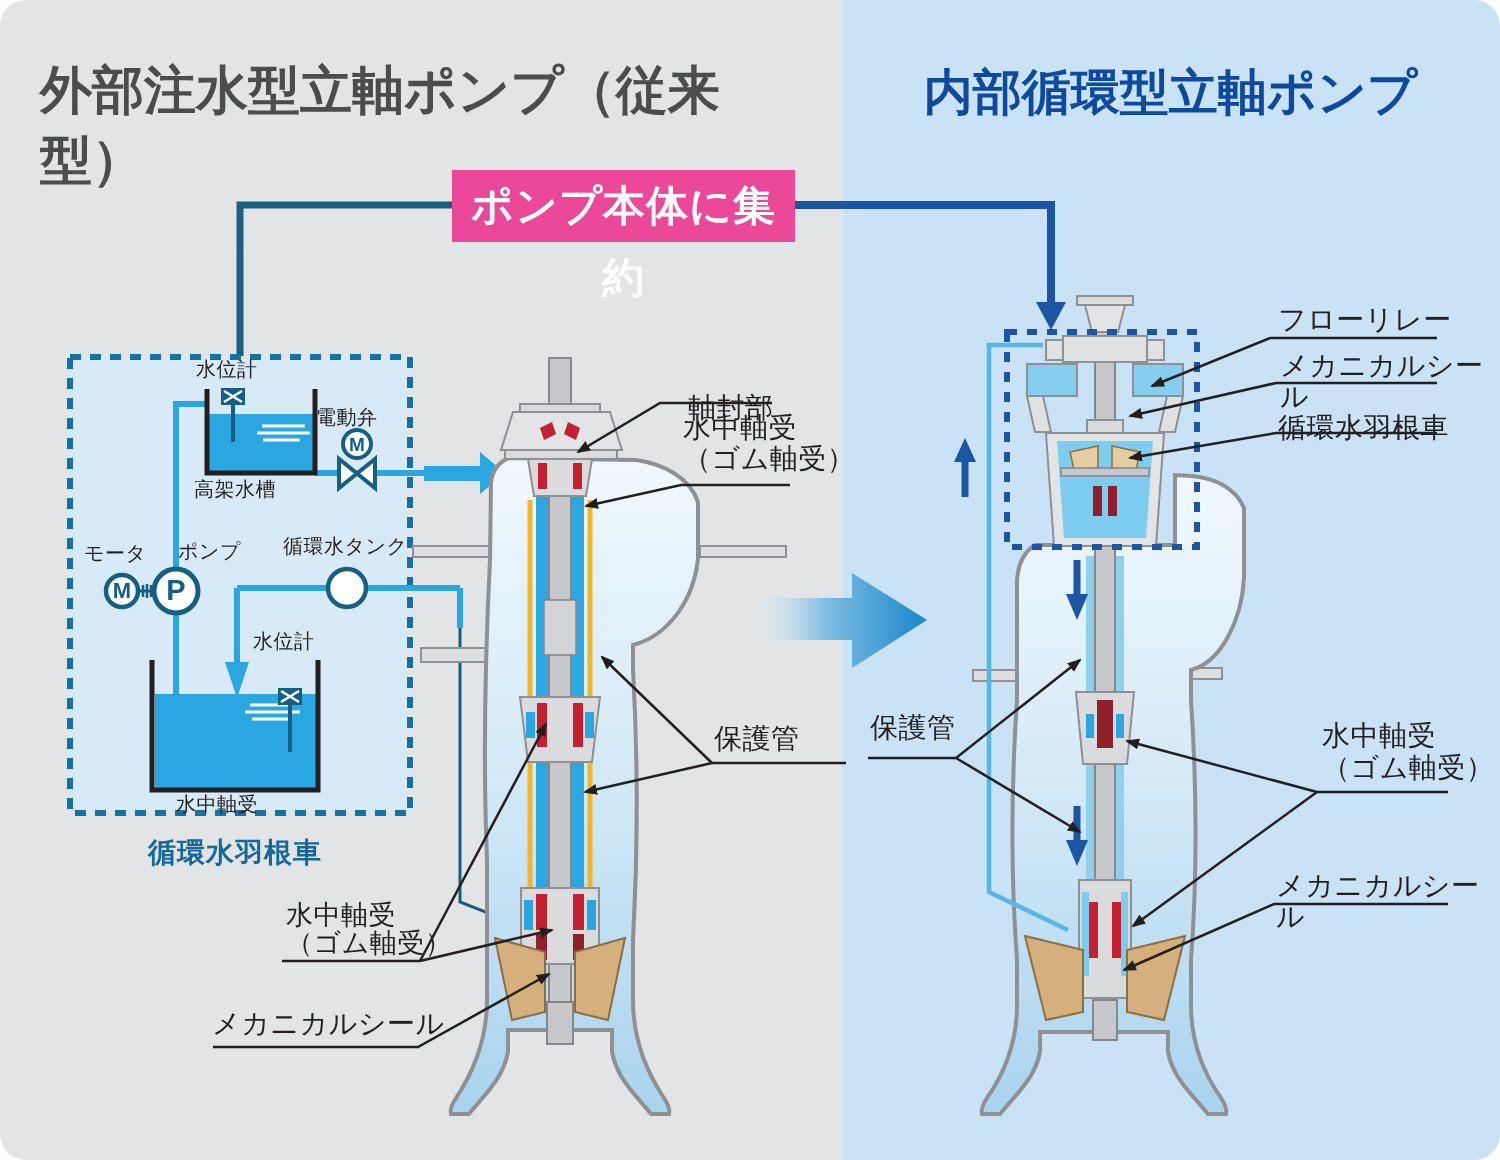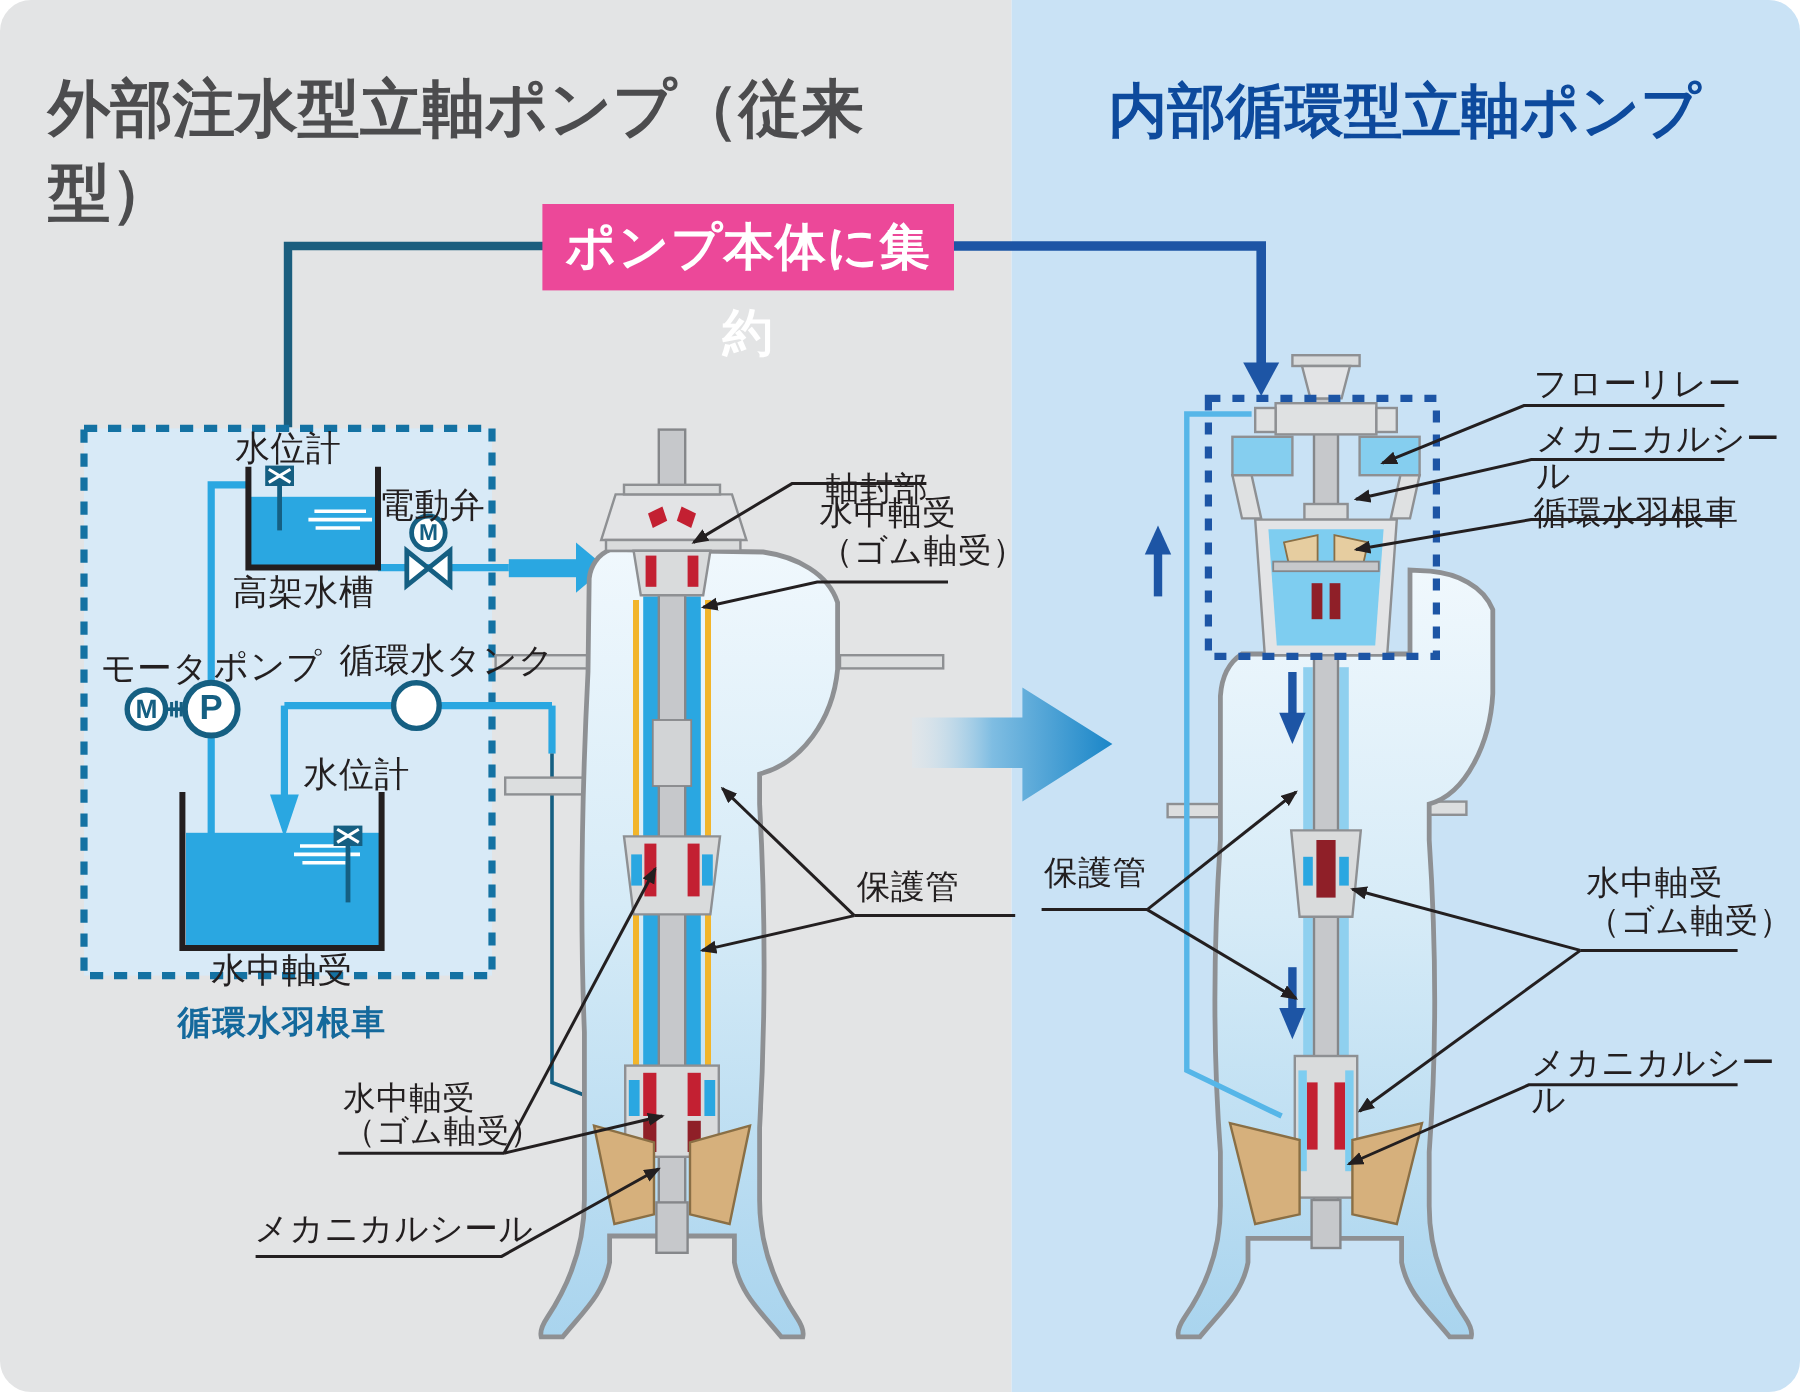--- a/index.html
+++ b/index.html
@@ -6,21 +6,21 @@
   .stage{
     position:relative;width:1500px;height:1160px;overflow:hidden;
     border-radius:26px;background:#ffffff;
     font-family:"Liberation Sans","DejaVu Sans",sans-serif;
   }
   .panel{position:absolute;top:0;height:1160px;}
   .panel-left{left:0;width:843px;background:#e3e4e5;}
   .panel-right{left:843px;width:657px;background:#c9e2f5;}
   svg.drawing{position:absolute;left:0;top:0;}
   .lbl{
-    position:absolute;color:#231f20;font-size:29px;line-height:1.12;
+    position:absolute;color:#231f20;font-size:20px;line-height:1.12;
     letter-spacing:.5px;font-weight:500;white-space:pre-line;
   }
   .title{position:absolute;font-weight:bold;letter-spacing:0;}
   .title-left{left:40px;top:56px;width:780px;font-size:52px;color:#4c4c4e;}
   .title-right{left:858px;top:60px;width:625px;font-size:49px;color:#0d4a9d;text-align:center;}
   .banner{
     position:absolute;left:452px;top:170px;width:343px;height:72px;
     background:#ec4899;color:#ffffff;font-size:42px;font-weight:bold;
     text-align:center;line-height:72px;letter-spacing:1px;
   }

